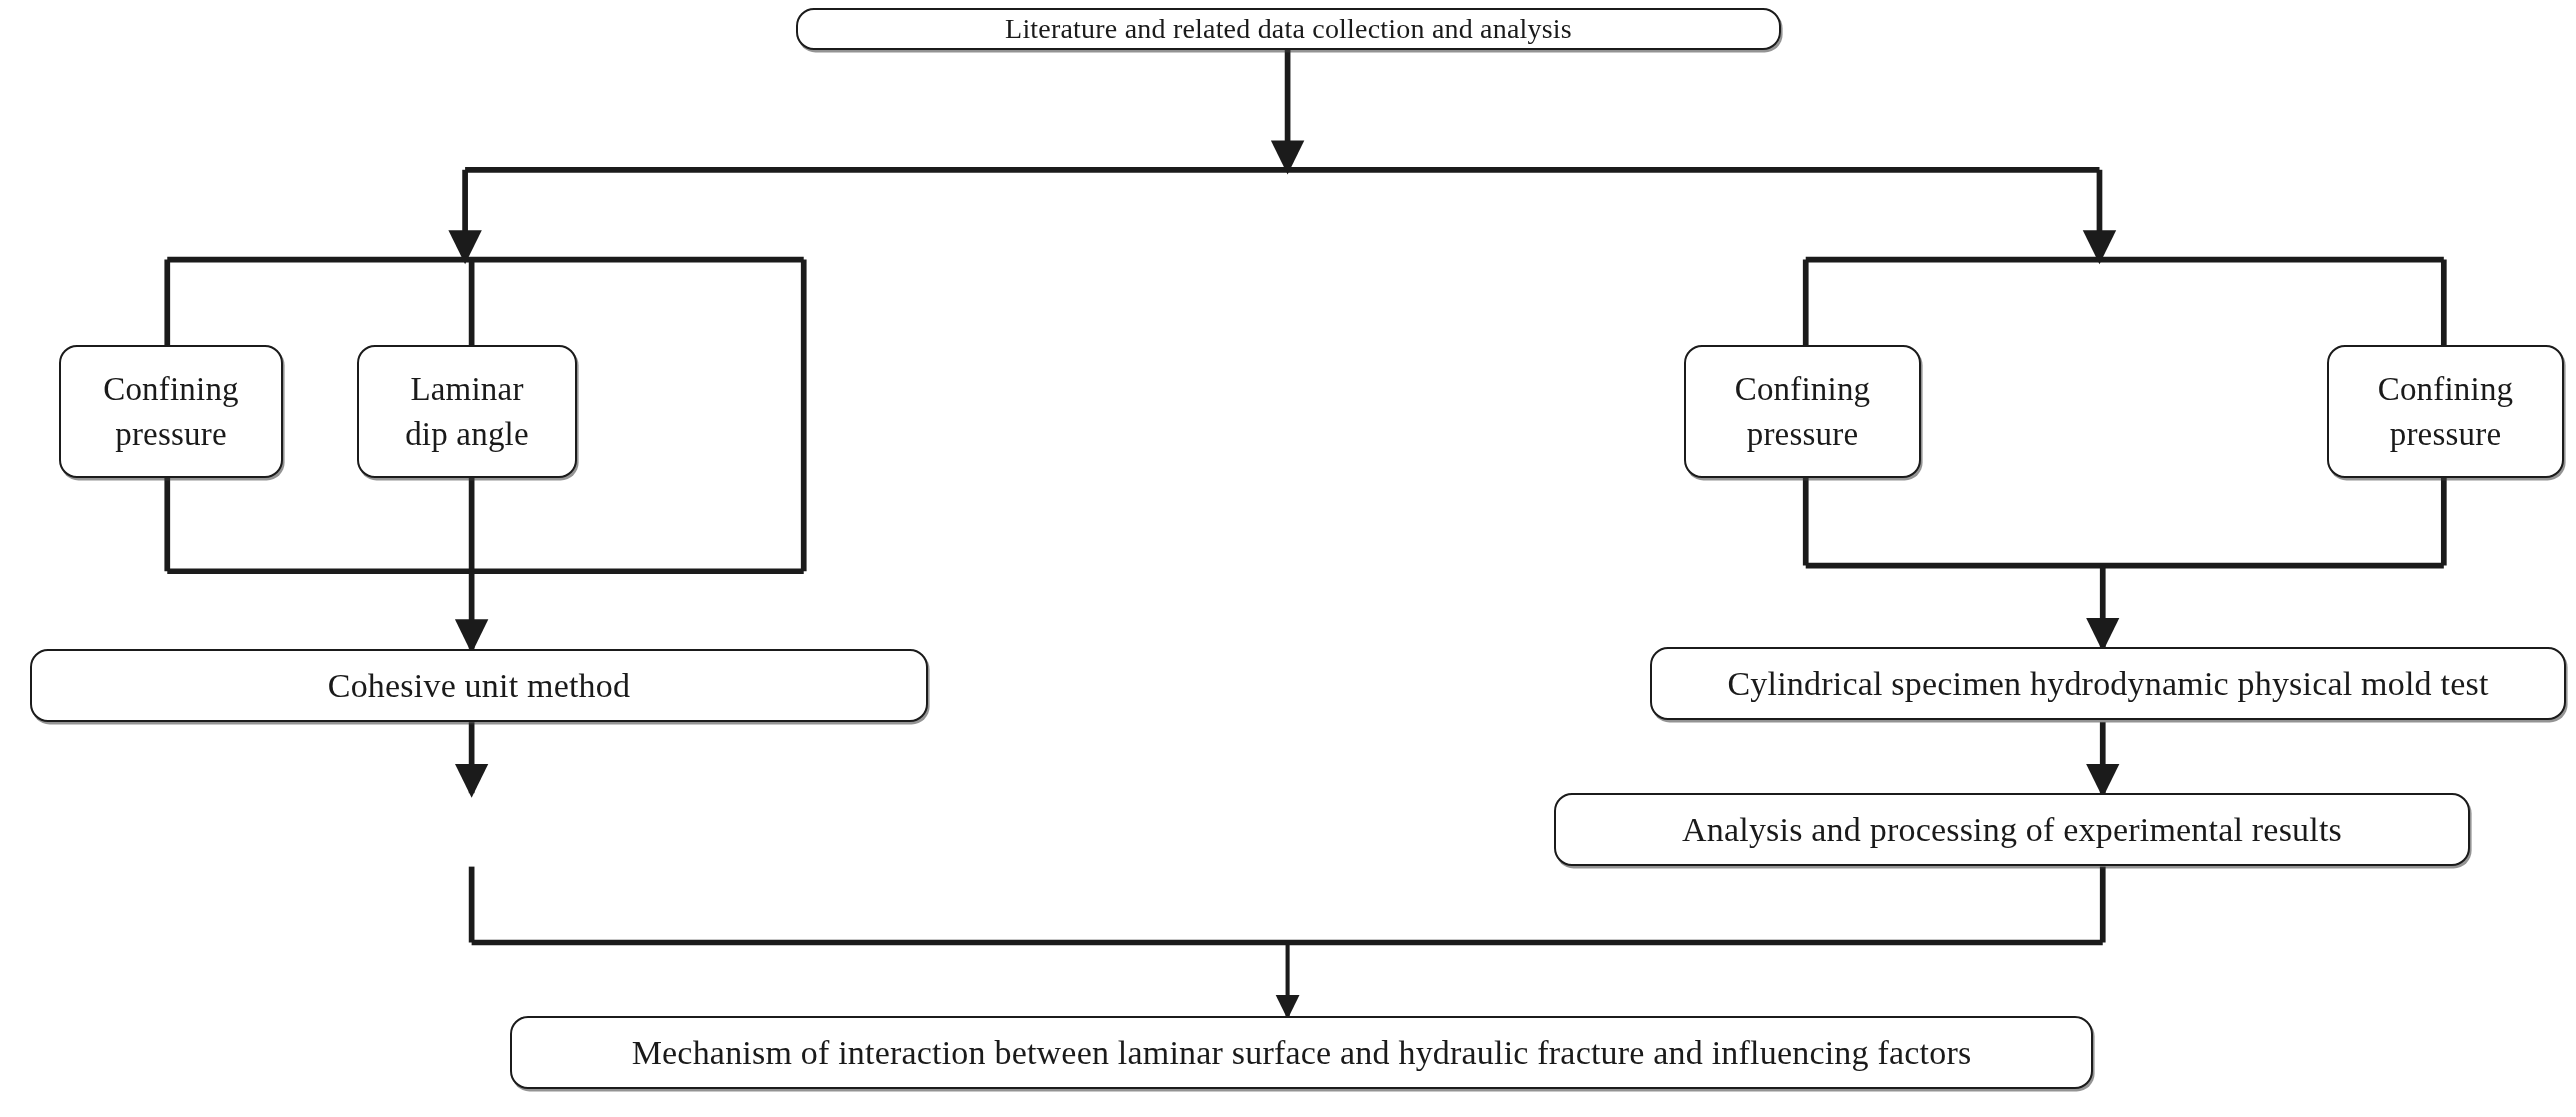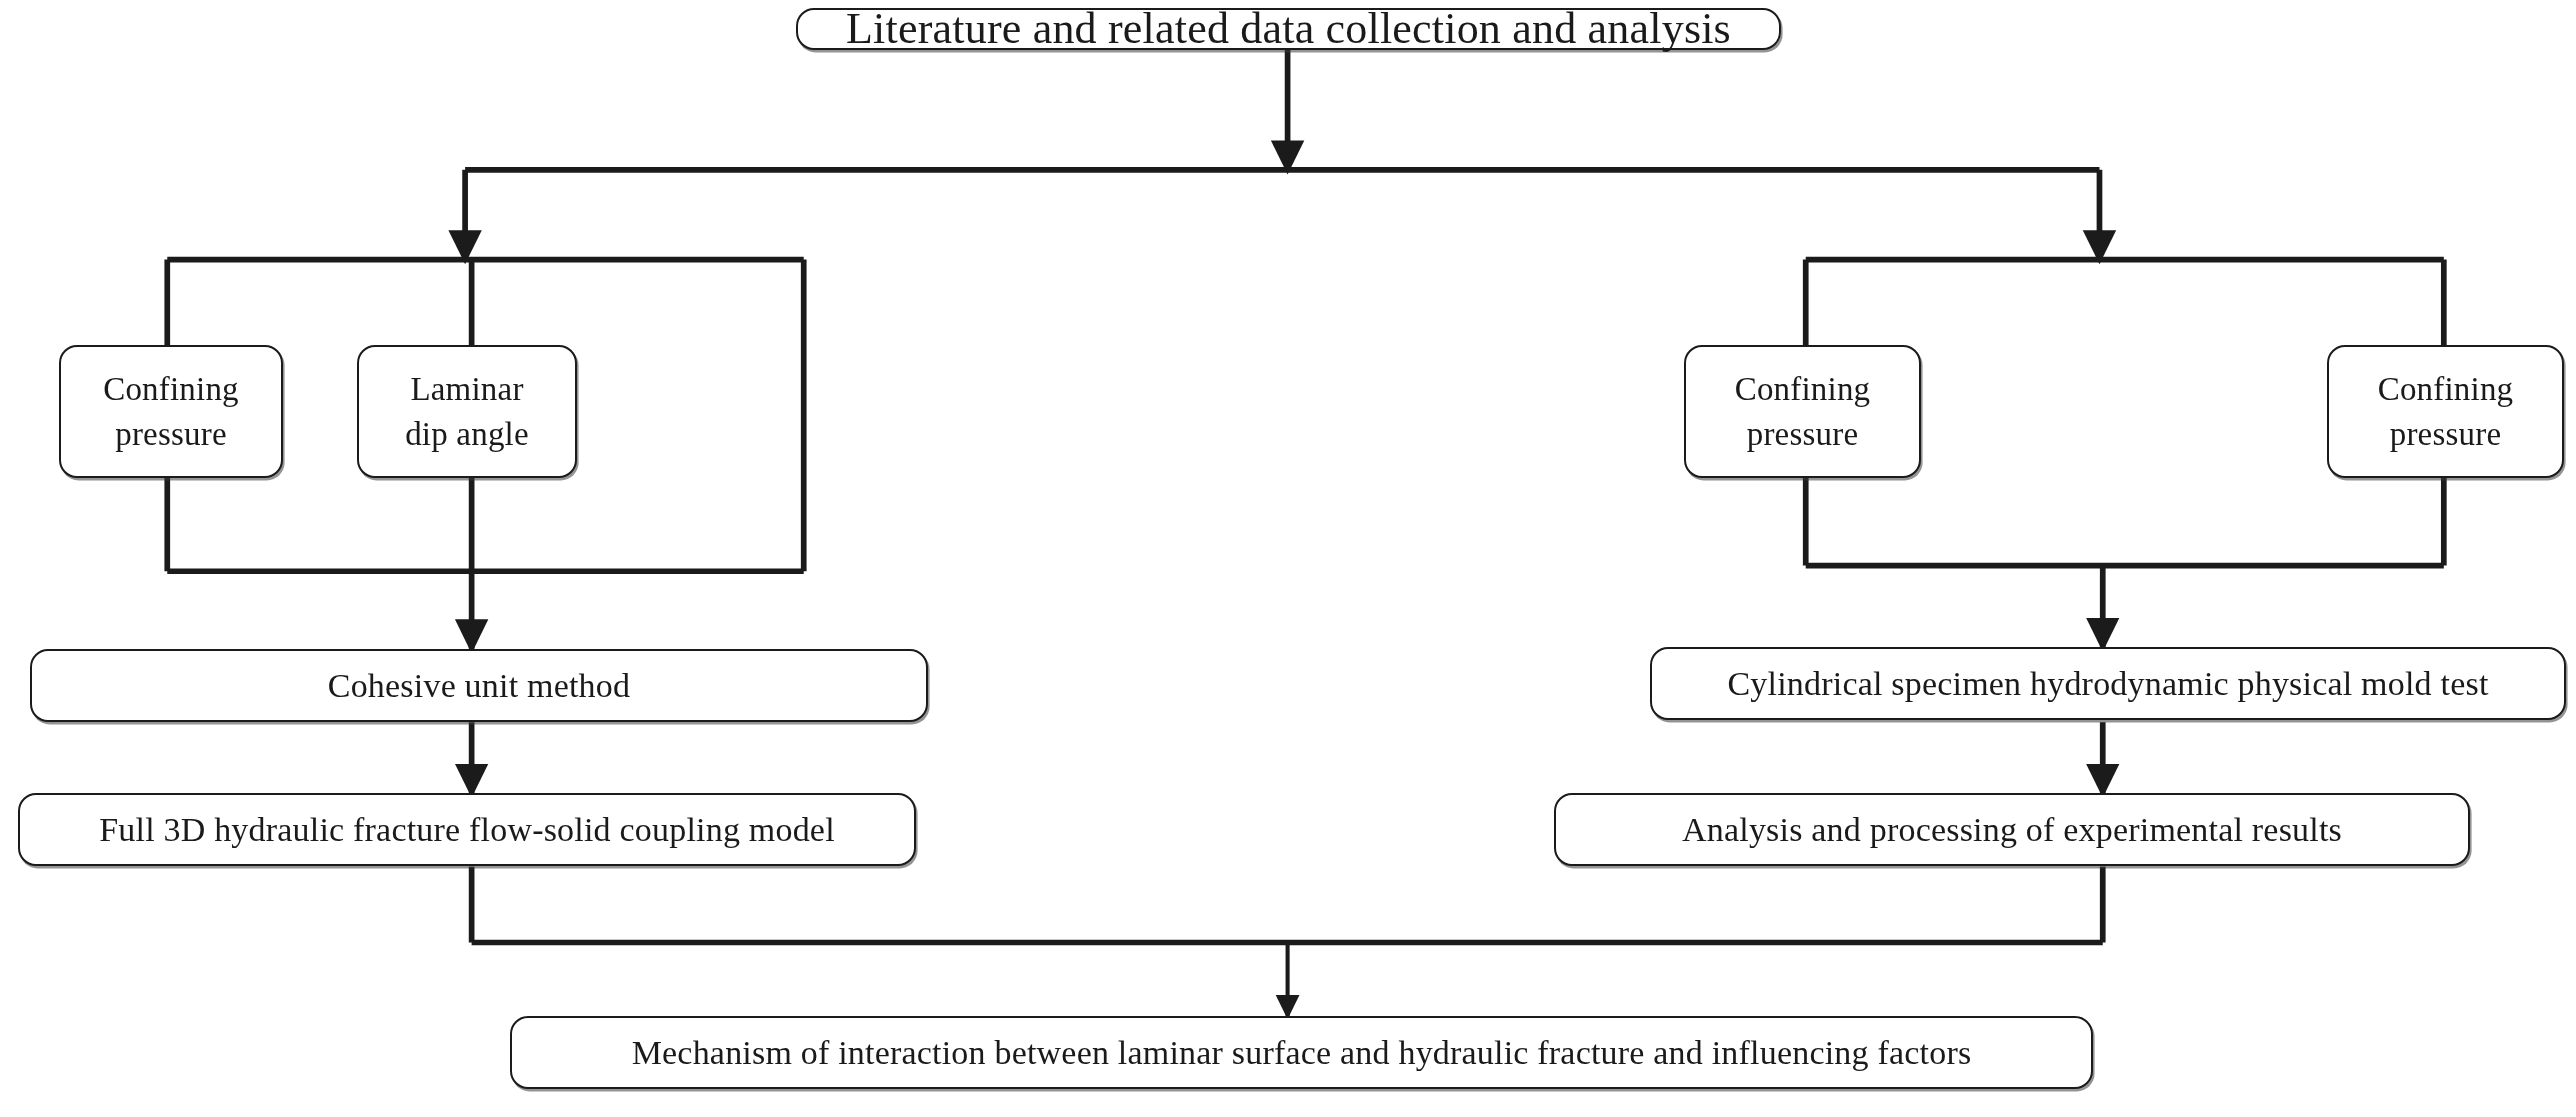--- a/index.html
+++ b/index.html
@@ -39,21 +39,21 @@
     z-index: 3;
     box-shadow: 1.6px 2.4px 0 0 rgba(60,60,60,0.55);
   }
   .node .label {
     display: block;
     line-height: 1.34;
     letter-spacing: 0.2px;
     padding: 0 11.4px;
     white-space: pre-line;
   }
-  .fs-lg  { font-size: 44px; }
+  .fs-lg  { font-size: 28px; }
   .fs-md  { font-size: 34px; }
   .fs-sm  { font-size: 33px; }
 </style>
 </head>
 <body>
 
 <div id="canvas">
 
   <svg id="wires" viewBox="0 0 3157 1370" width="2576" height="1118" xmlns="http://www.w3.org/2000/svg">
     <defs>
@@ -129,23 +129,20 @@
   </div>
 
   <div class="node" style="left:18px; top:649px; width:898px; height:73px;margin-left:12px;">
     <span class="label fs-md">Cohesive unit method</span>
   </div>
 
   <div class="node" style="left:1650px; top:647px; width:916px; height:73px;">
     <span class="label fs-md">Cylindrical specimen hydrodynamic physical mold test</span>
   </div>
 
-  <div class="node" style="left:18px; top:793px; width:898px; height:73px;">
-    <span class="label fs-md">Full 3D hydraulic fracture flow-solid coupling model</span>
-  </div>
 
   <div class="node" style="left:1554px; top:793px; width:916px; height:73px;">
     <span class="label fs-md">Analysis and processing of experimental results</span>
   </div>
 
   <div class="node" style="left:510px; top:1016px; width:1583px; height:73px;">
     <span class="label fs-md">Mechanism of interaction between laminar surface and hydraulic fracture and influencing factors</span>
   </div>
 
 </div>

